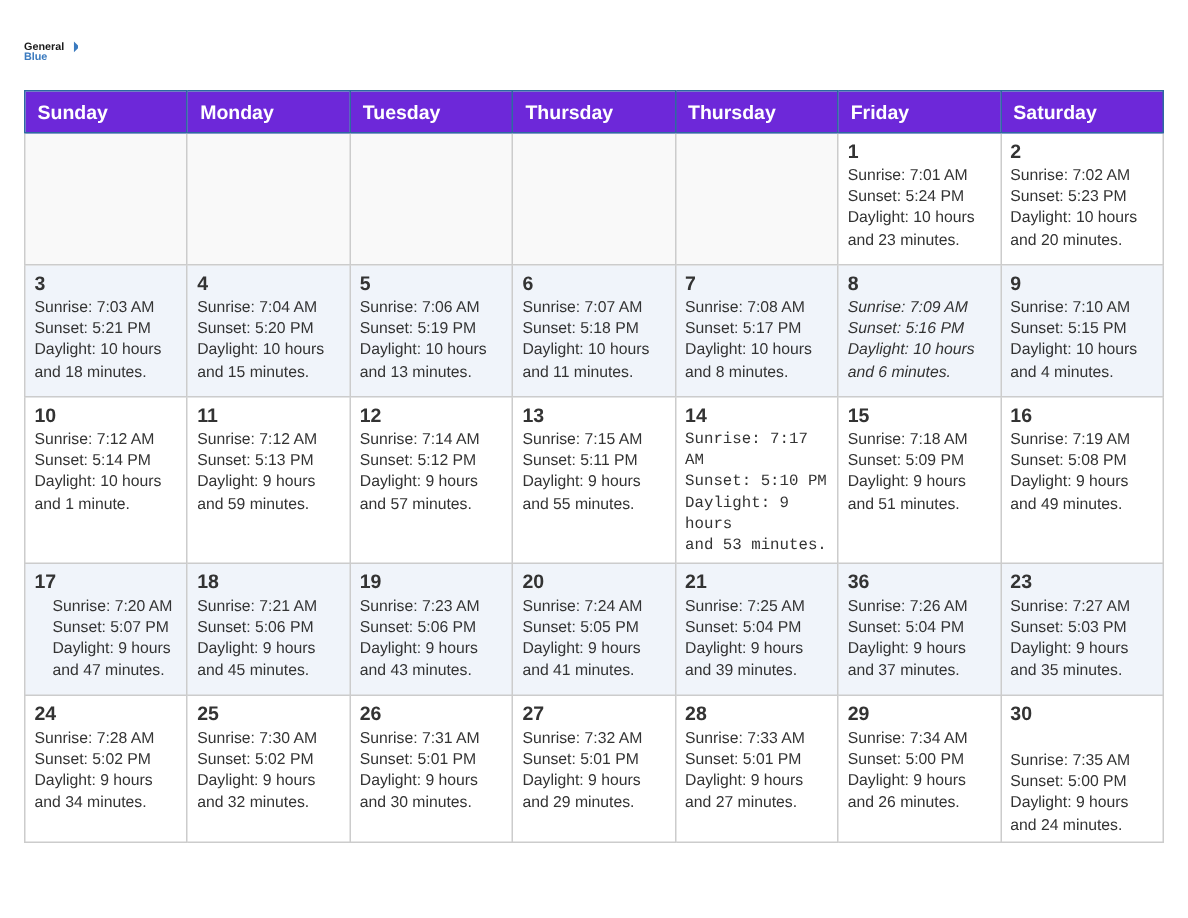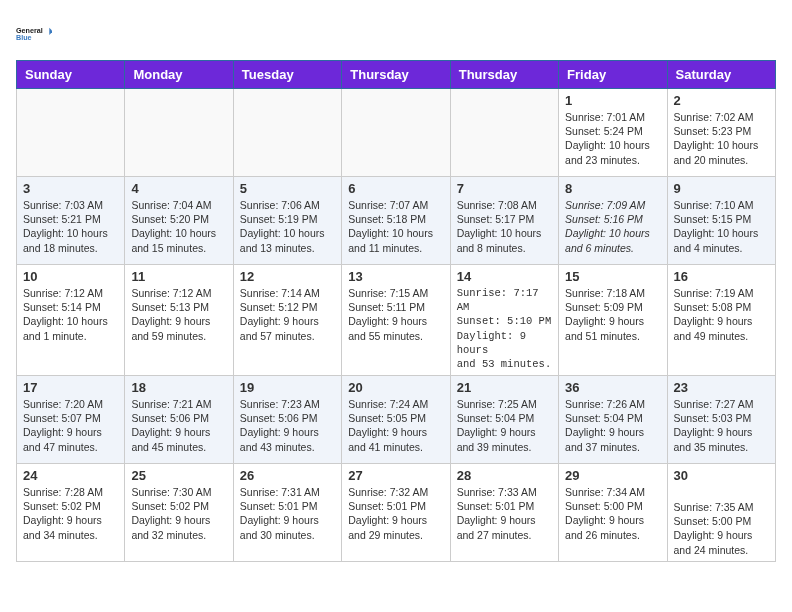--- a/index.html
+++ b/index.html
@@ -227,21 +227,21 @@
           <span class="day-number">16</span>
           <div class="day-info" style="white-space: pre-line;">Sunrise: 7:19 AM
 Sunset: 5:08 PM
 Daylight: 9 hours
 and 49 minutes.</div>
         </td>
       </tr>
       <tr>
         <td>
           <span class="day-number">17</span>
-          <div class="day-info" style="white-space: pre-line;">Sunrise: 7:20 AM
+          <div class="day-info" style="white-space: pre-line; margin-left: 12px;">Sunrise: 7:20 AM
 Sunset: 5:07 PM
 Daylight: 9 hours
 and 47 minutes.</div>
         </td>
         <td>
           <span class="day-number">18</span>
           <div class="day-info" style="white-space: pre-line;">Sunrise: 7:21 AM
 Sunset: 5:06 PM
 Daylight: 9 hours
 and 45 minutes.</div>

